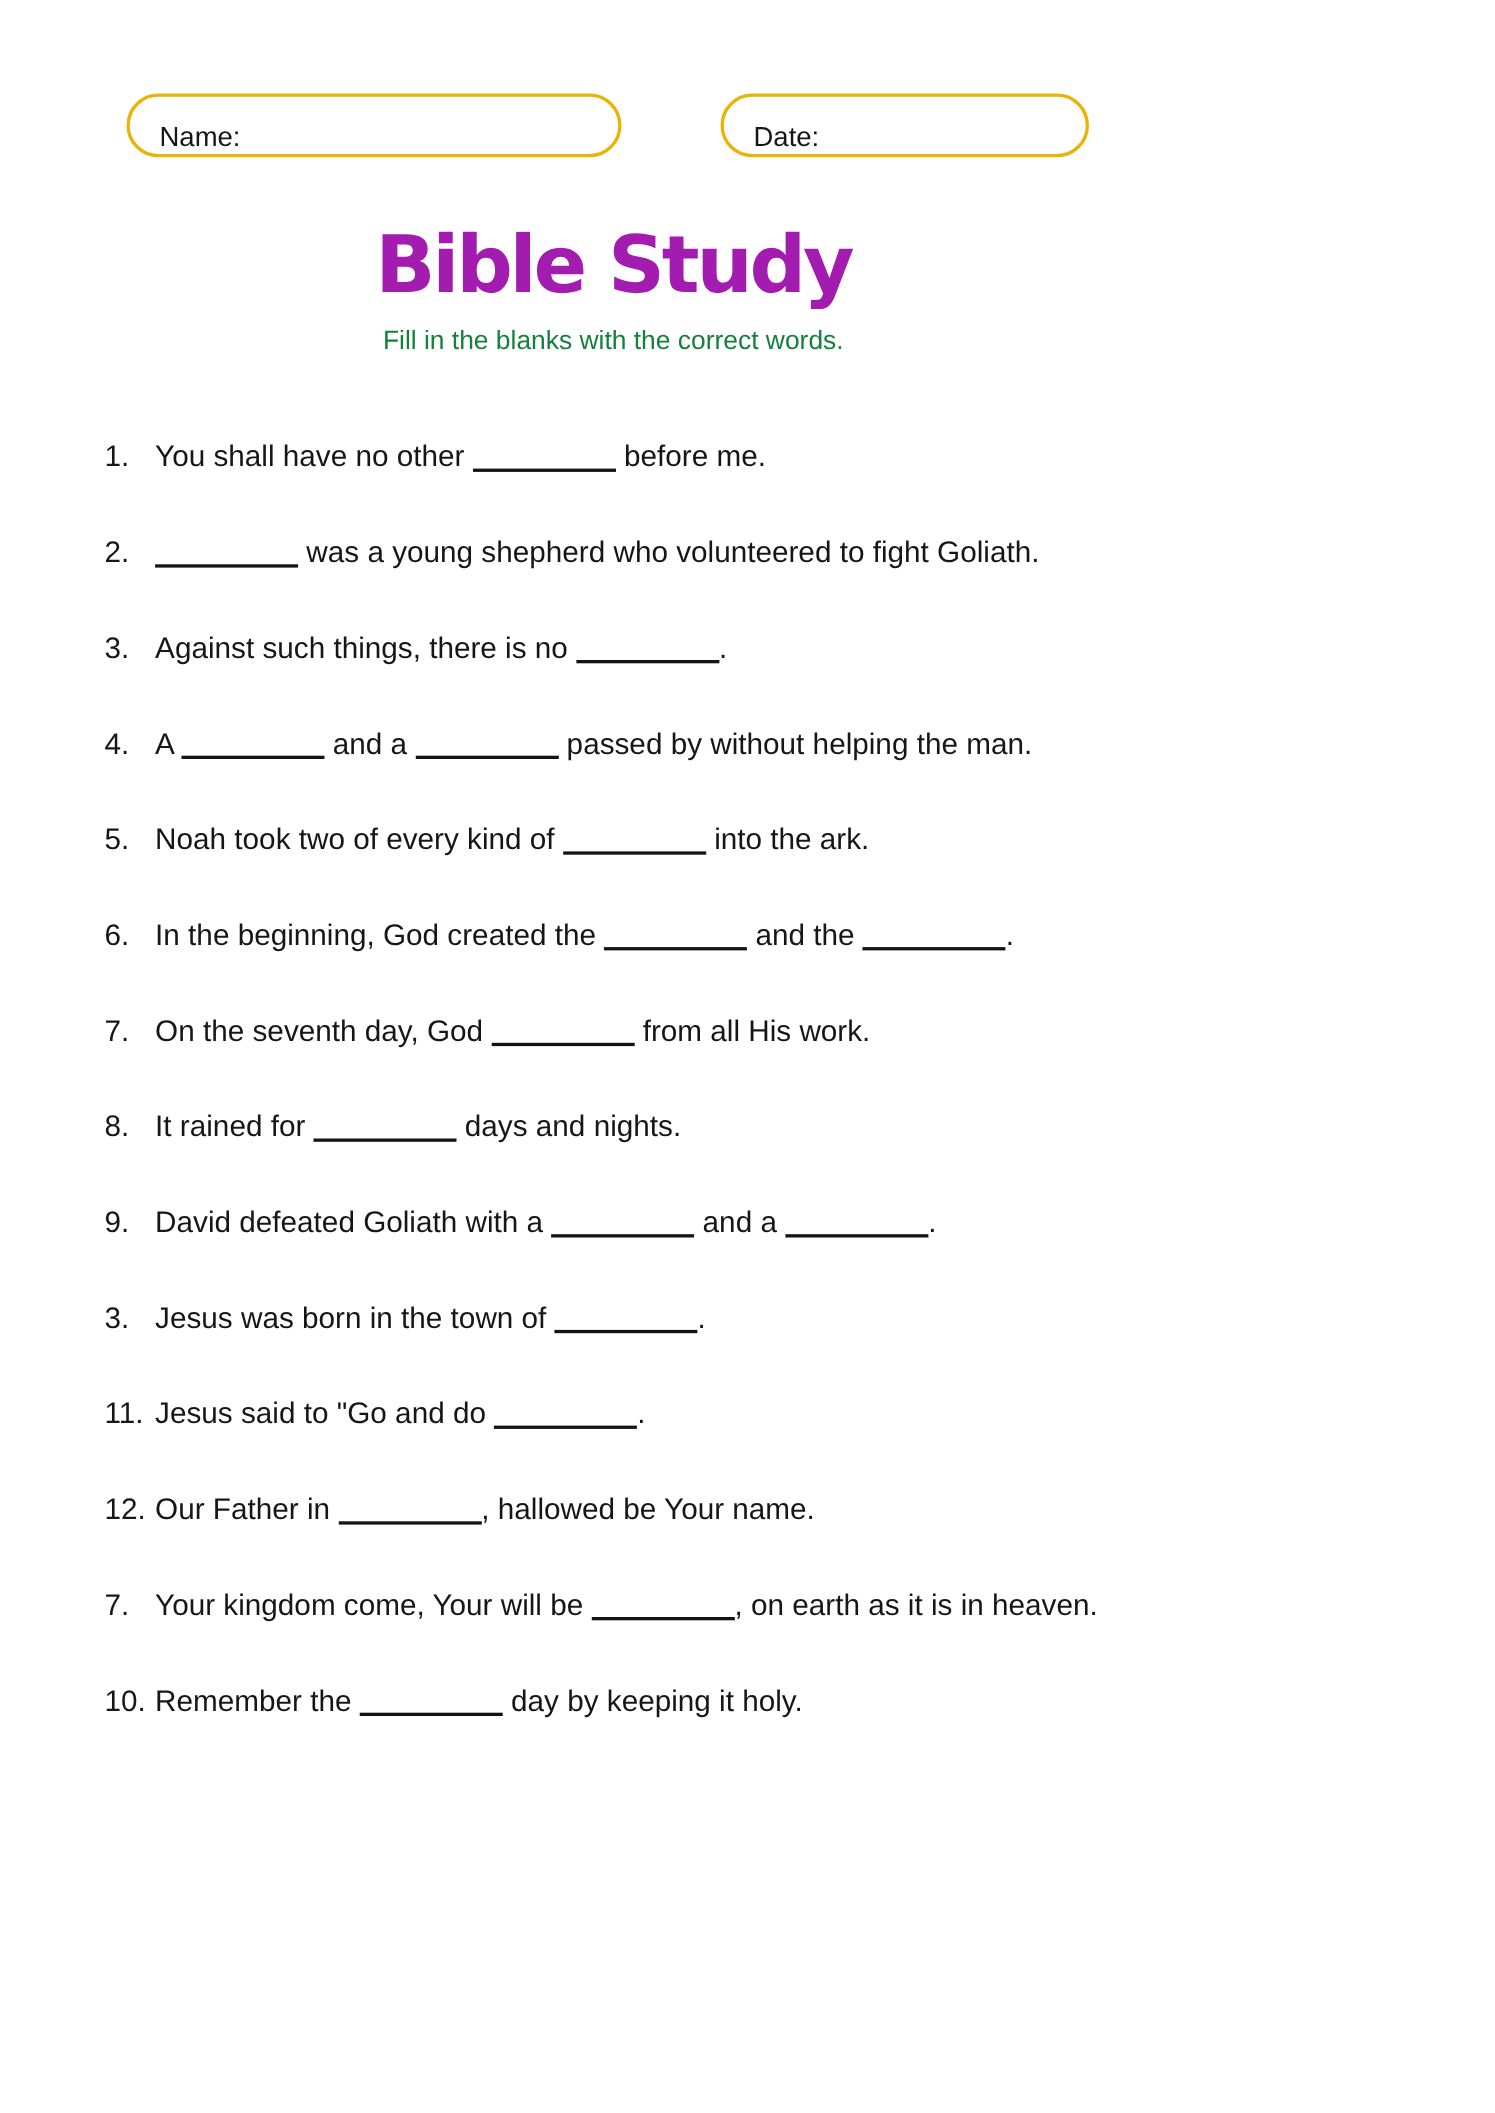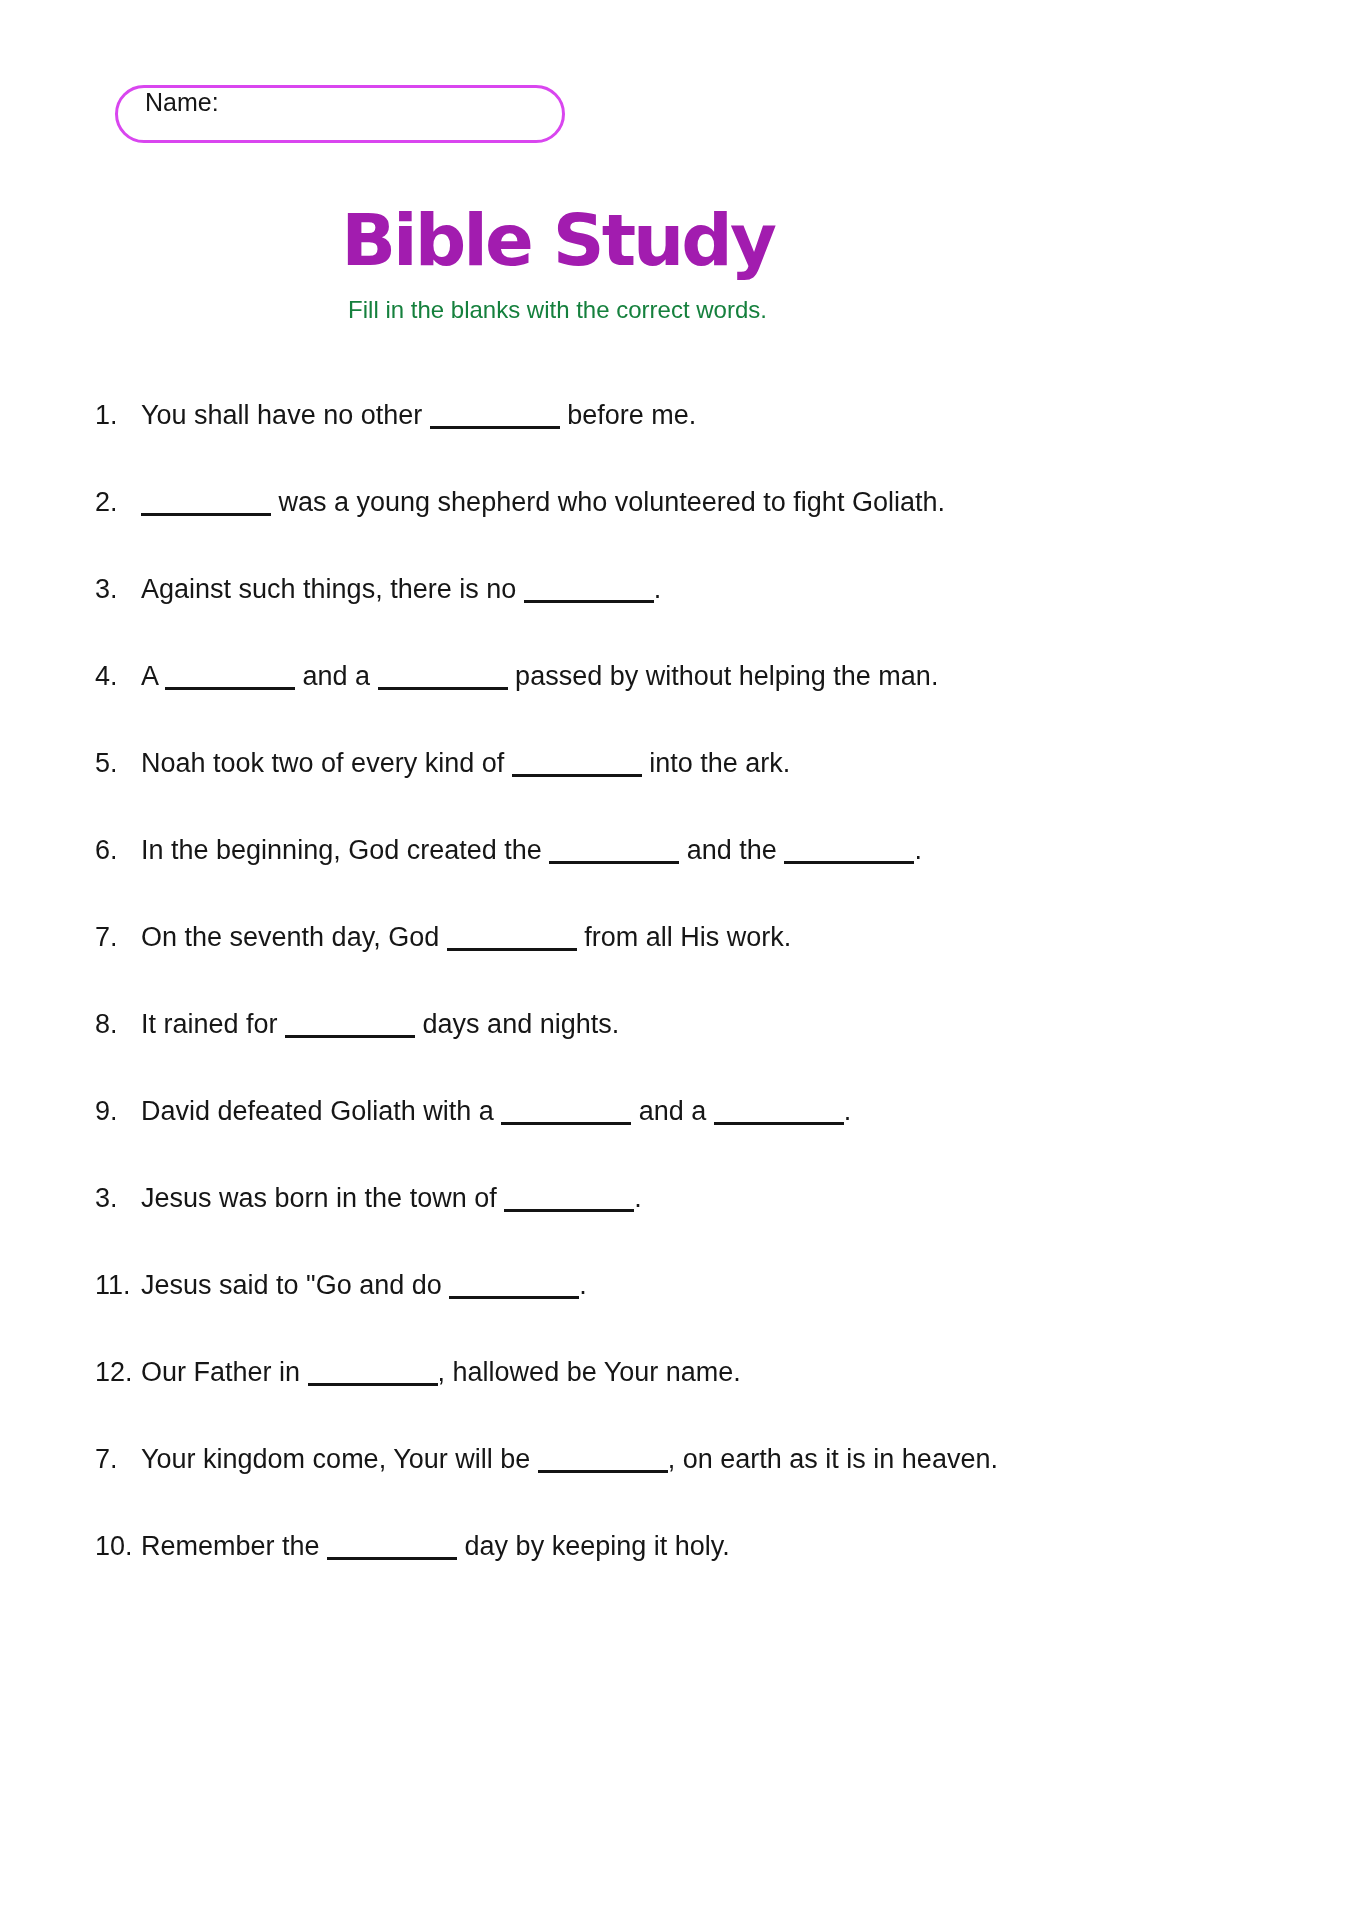--- a/index.html
+++ b/index.html
@@ -22,26 +22,26 @@
     top: 0;
     width: 925px;
   }
   .fields-row {
     display: flex;
     margin-top: 85px;
     padding-left: 20px;
     gap: 90px;
   }
   .pill {
-    border: 3px solid #d946ef;
+    border: 3px solid #eab308;
     border-radius: 30px;
     height: 58px;
     box-sizing: border-box;
     display: flex;
-    align-items: flex-start;
+    align-items: flex-end;
     padding-left: 27px;
     background: #ffffff;
   }
   .pill-name { width: 450px; }
   .pill-date { width: 335px; }
   .pill-label {
     font-size: 25px;
     color: #161616;
   }
   .title {
@@ -89,20 +89,23 @@
 </style>
 </head>
 <body>
 
 <div class="page">
   <div class="content">
 
     <div class="fields-row">
       <div class="pill pill-name">
         <span class="pill-label">Name:</span>
+      </div>
+      <div class="pill pill-date">
+        <span class="pill-label">Date:</span>
       </div>
     </div>
 
     <h1 class="title">Bible Study</h1>
     <p class="subtitle">Fill in the blanks with the correct words.</p>
 
     <ol class="questions">
   <li class="question">
     <span class="q-num">1.</span>
     <span class="q-text">You shall have no other <span class="blank"></span> before me.</span>

